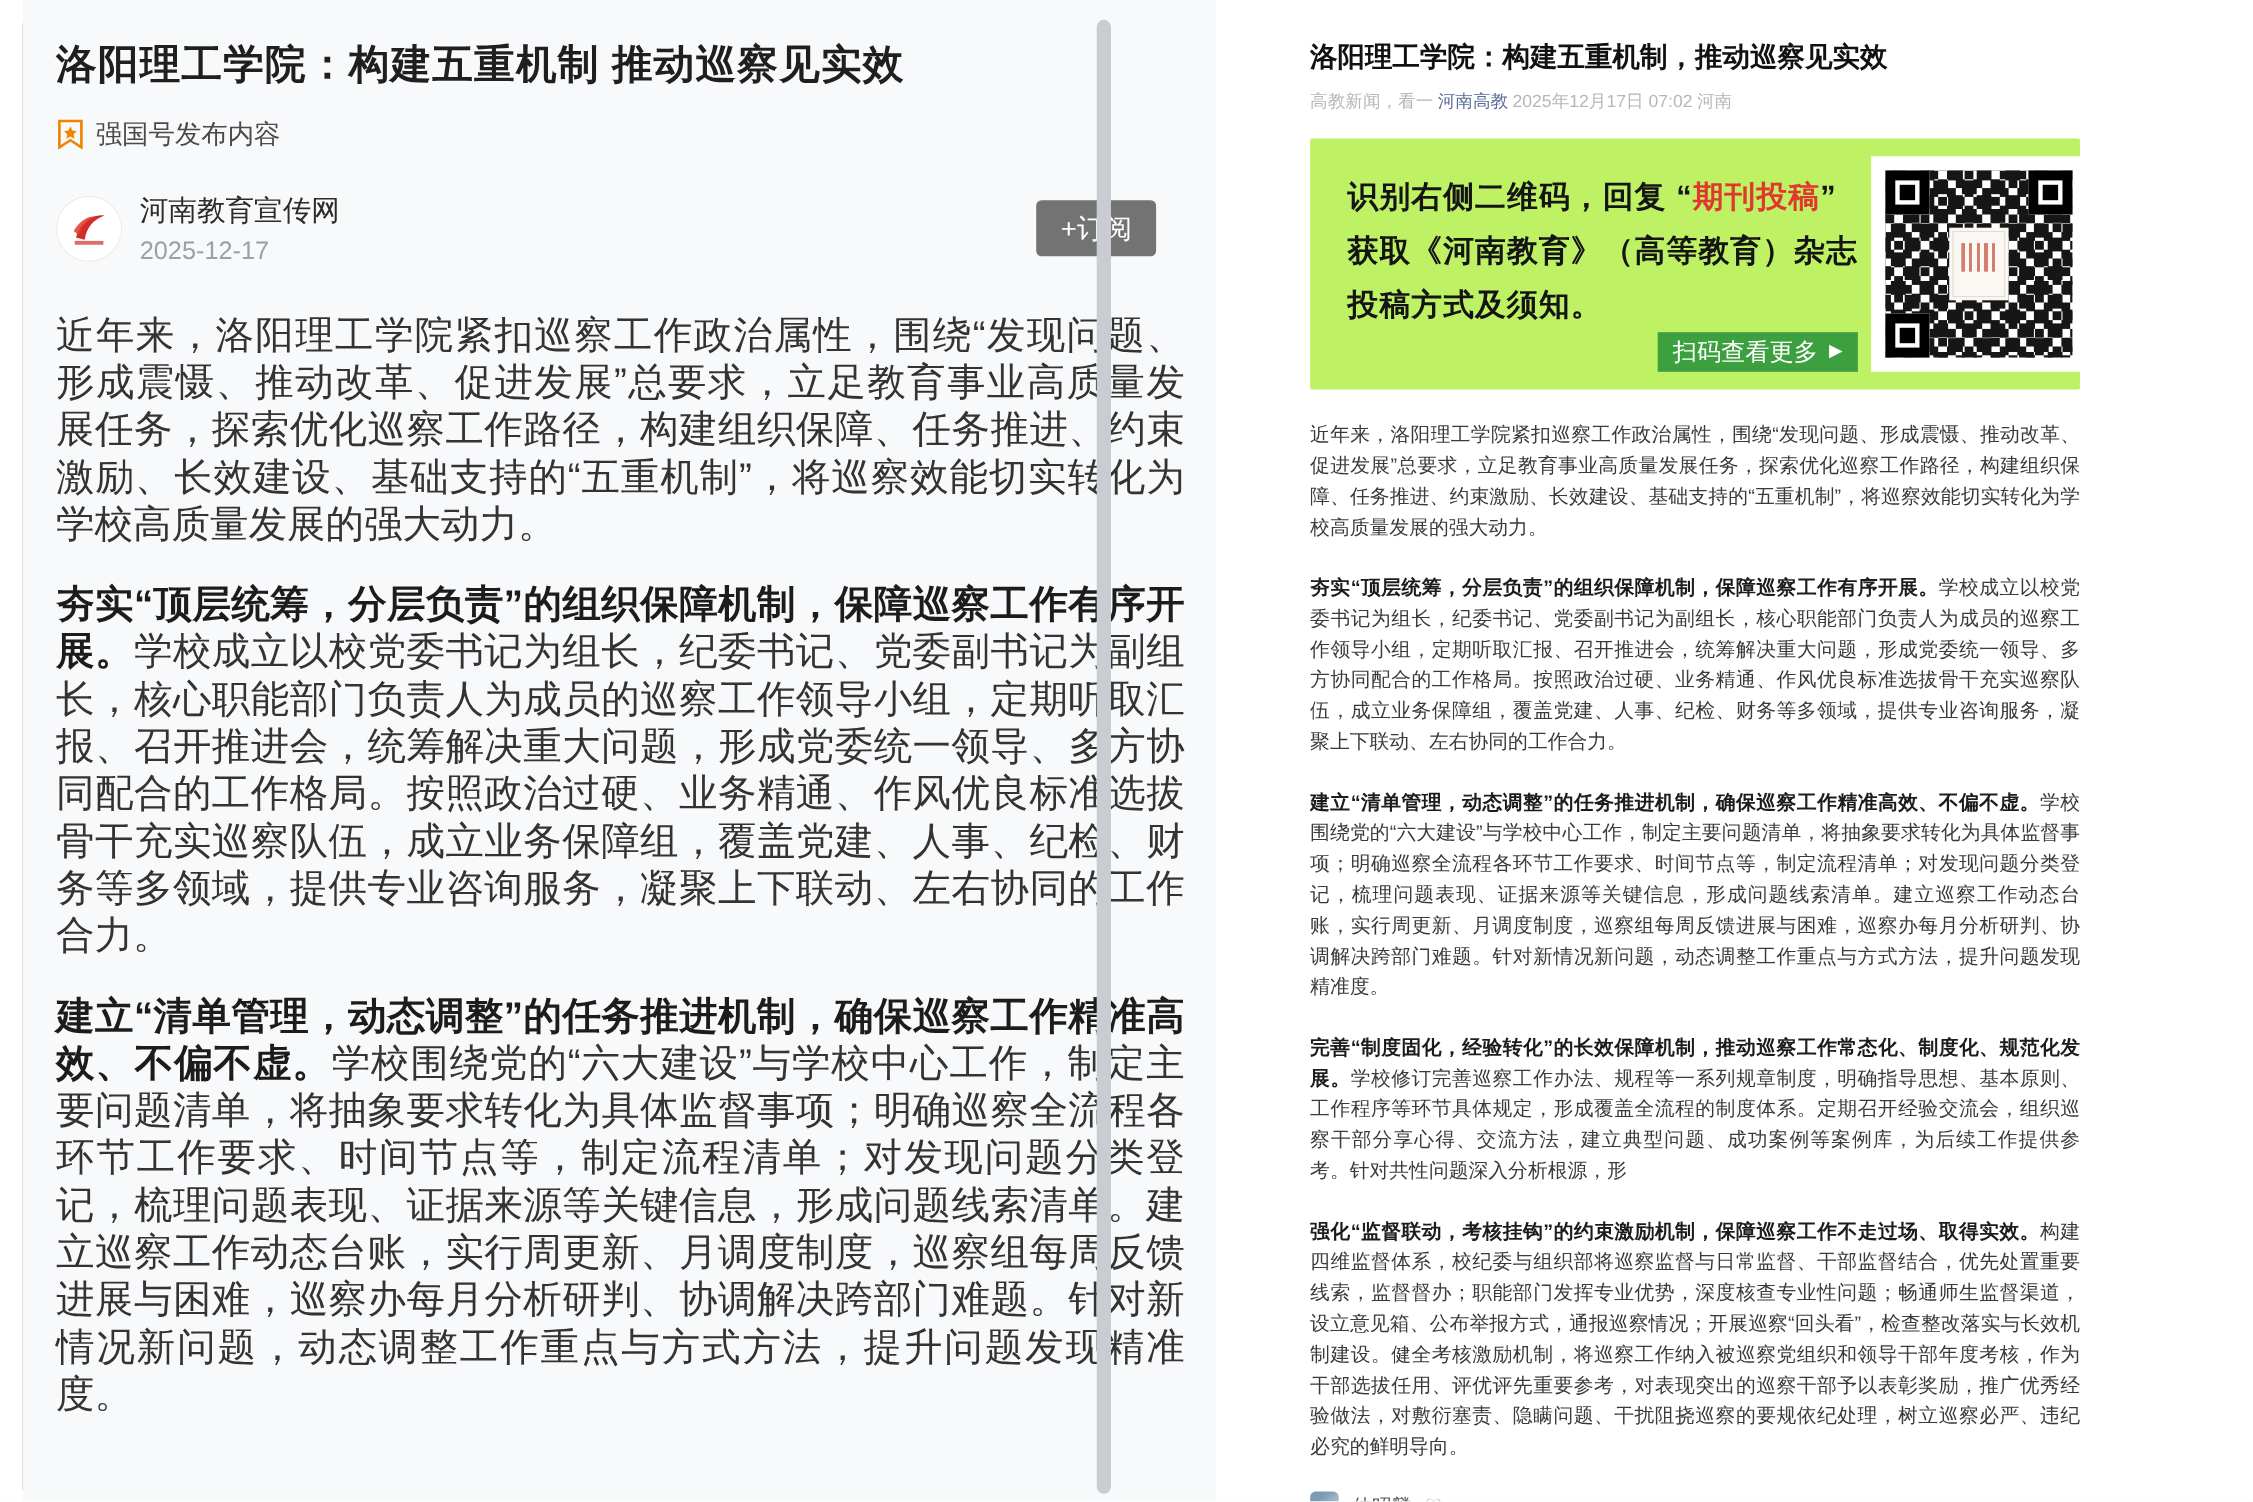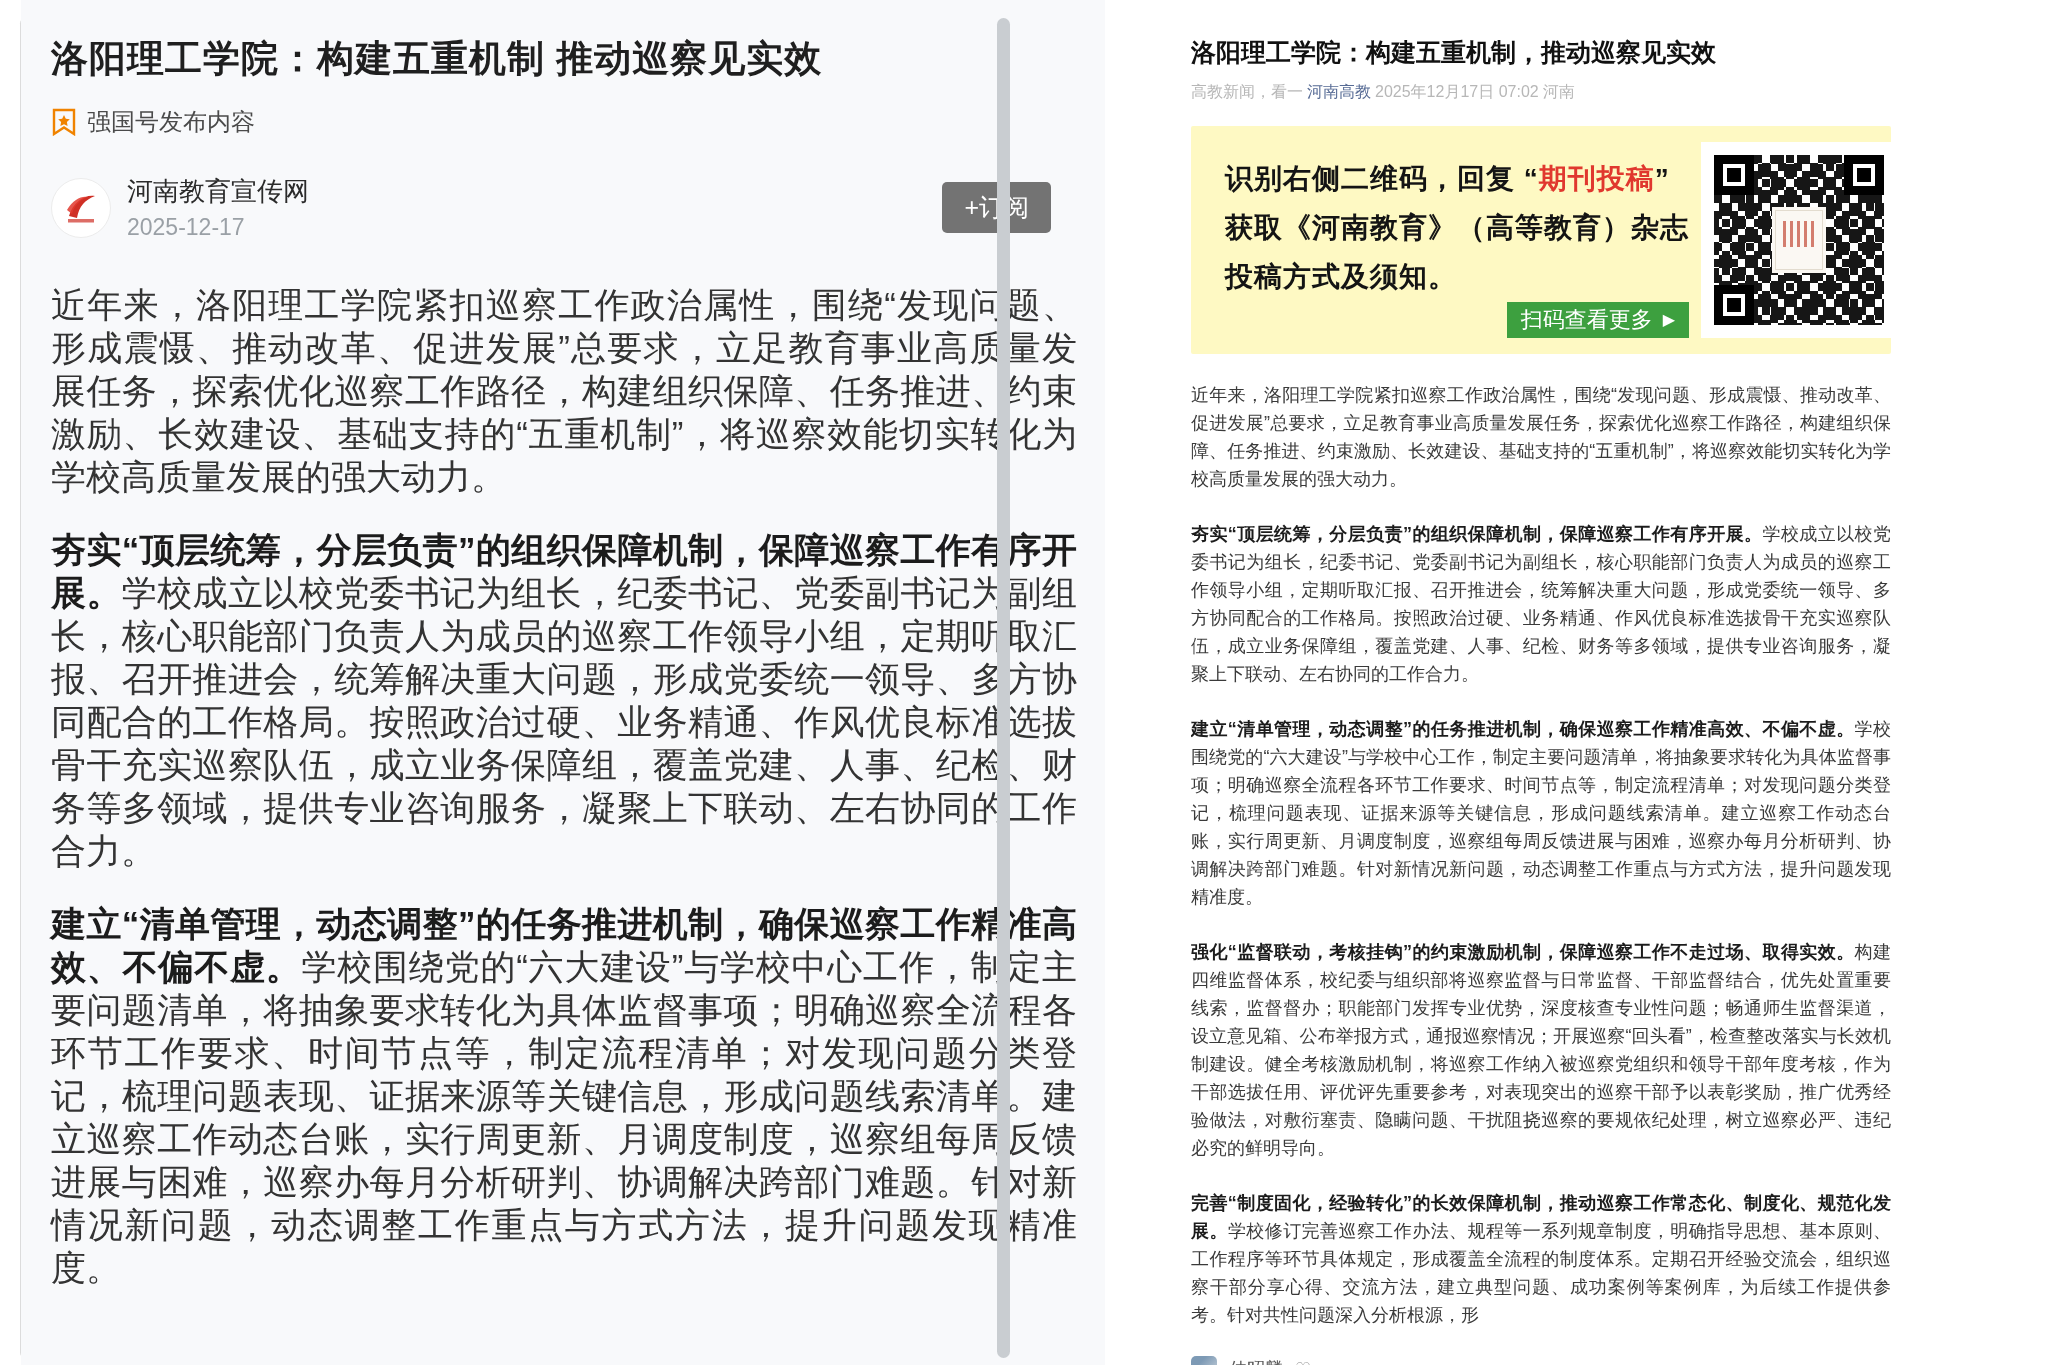--- a/index.html
+++ b/index.html
@@ -21,21 +21,21 @@
   .subscribe-btn{margin-left:auto;margin-right:28px;background:#737373;color:#fff;font-size:25px;padding:9px 22px;border-radius:5px;border:none;cursor:pointer;}
   .left-body{margin-top:42px;padding-right:2px;}
   .left-body p{margin:0 0 30px;font-size:35px;line-height:43px;color:#333;text-align:justify;}
   .lead{font-weight:700;color:#1c1c1c;}
 
   
   .right-panel{position:absolute;left:1191px;top:0;width:700px;height:1365px;background:#fff;box-sizing:border-box;padding-top:36px;overflow:hidden;}
   .right-title{margin:0;font-size:25px;line-height:33px;font-weight:700;color:#111;}
   .right-meta{margin-top:13px;font-size:16px;color:#b7b7b7;display:flex;align-items:center;gap:4px;}
   .meta-account{color:#576b95;cursor:pointer;}
-  .banner{margin-top:23px;background:#fef9c3;height:228px;display:flex;border-radius:2px;}
+  .banner{margin-top:23px;background:#bef264;height:228px;display:flex;border-radius:2px;}
   .banner-text{flex:1;display:flex;flex-direction:column;padding:28px 4px 16px 34px;box-sizing:border-box;}
   .banner-line{font-size:28px;line-height:49px;color:#141414;font-weight:600;letter-spacing:1px;white-space:nowrap;}
   .banner-highlight{color:#e0382e;}
   .banner-btn{margin-top:auto;align-self:flex-end;display:flex;align-items:center;gap:10px;background:#3da03f;color:#fff;font-size:22px;line-height:1;padding:7px 14px;border:none;cursor:pointer;}
   .banner-btn .arrow{font-size:16px;}
   .qr-wrap{flex:none;width:196px;height:196px;background:#fff;margin:16px 16px 16px 8px;align-self:center;position:relative;}
   .qr-noise{position:absolute;inset:13px;background:
       repeating-conic-gradient(#161616 0 25%,transparent 0 50%) 0 0/16px 16px,
       repeating-conic-gradient(#161616 0 25%,transparent 0 50%) 5px 9px/26px 26px;}
   .finder{position:absolute;width:40px;height:40px;box-sizing:border-box;border:9px solid #000;background:#fff;}
@@ -121,22 +121,22 @@
         <div class="finder tr"></div>
         <div class="finder bl"></div>
         <div class="qr-logo"></div>
       </div>
     </div>
 
     <div class="right-body">
       <p><span class="lead"></span><span>近年来，洛阳理工学院紧扣巡察工作政治属性，围绕“发现问题、形成震慑、推动改革、促进发展”总要求，立足教育事业高质量发展任务，探索优化巡察工作路径，构建组织保障、任务推进、约束激励、长效建设、基础支持的“五重机制”，将巡察效能切实转化为学校高质量发展的强大动力。</span></p>
       <p><span class="lead">夯实“顶层统筹，分层负责”的组织保障机制，保障巡察工作有序开展。</span><span>学校成立以校党委书记为组长，纪委书记、党委副书记为副组长，核心职能部门负责人为成员的巡察工作领导小组，定期听取汇报、召开推进会，统筹解决重大问题，形成党委统一领导、多方协同配合的工作格局。按照政治过硬、业务精通、作风优良标准选拔骨干充实巡察队伍，成立业务保障组，覆盖党建、人事、纪检、财务等多领域，提供专业咨询服务，凝聚上下联动、左右协同的工作合力。</span></p>
       <p><span class="lead">建立“清单管理，动态调整”的任务推进机制，确保巡察工作精准高效、不偏不虚。</span><span>学校围绕党的“六大建设”与学校中心工作，制定主要问题清单，将抽象要求转化为具体监督事项；明确巡察全流程各环节工作要求、时间节点等，制定流程清单；对发现问题分类登记，梳理问题表现、证据来源等关键信息，形成问题线索清单。建立巡察工作动态台账，实行周更新、月调度制度，巡察组每周反馈进展与困难，巡察办每月分析研判、协调解决跨部门难题。针对新情况新问题，动态调整工作重点与方式方法，提升问题发现精准度。</span></p>
+      <p><span class="lead">完善“制度固化，经验转化”的长效保障机制，推动巡察工作常态化、制度化、规范化发展。</span><span>学校修订完善巡察工作办法、规程等一系列规章制度，明确指导思想、基本原则、工作程序等环节具体规定，形成覆盖全流程的制度体系。定期召开经验交流会，组织巡察干部分享心得、交流方法，建立典型问题、成功案例等案例库，为后续工作提供参考。针对共性问题深入分析根源，形</span></p>
       <p><span class="lead">强化“监督联动，考核挂钩”的约束激励机制，保障巡察工作不走过场、取得实效。</span><span>构建四维监督体系，校纪委与组织部将巡察监督与日常监督、干部监督结合，优先处置重要线索，监督督办；职能部门发挥专业优势，深度核查专业性问题；畅通师生监督渠道，设立意见箱、公布举报方式，通报巡察情况；开展巡察“回头看”，检查整改落实与长效机制建设。健全考核激励机制，将巡察工作纳入被巡察党组织和领导干部年度考核，作为干部选拔任用、评优评先重要参考，对表现突出的巡察干部予以表彰奖励，推广优秀经验做法，对敷衍塞责、隐瞒问题、干扰阻挠巡察的要规依纪处理，树立巡察必严、违纪必究的鲜明导向。</span></p>
-      <p><span class="lead">完善“制度固化，经验转化”的长效保障机制，推动巡察工作常态化、制度化、规范化发展。</span><span>学校修订完善巡察工作办法、规程等一系列规章制度，明确指导思想、基本原则、工作程序等环节具体规定，形成覆盖全流程的制度体系。定期召开经验交流会，组织巡察干部分享心得、交流方法，建立典型问题、成功案例等案例库，为后续工作提供参考。针对共性问题深入分析根源，形</span></p>
     </div>
 
     <div class="comment-row">
       <span class="comment-avatar"></span>
       <span class="comment-name">仲昭麟</span>
       <span class="comment-heart">♡</span>
     </div>
 
   </section>
 </div>

